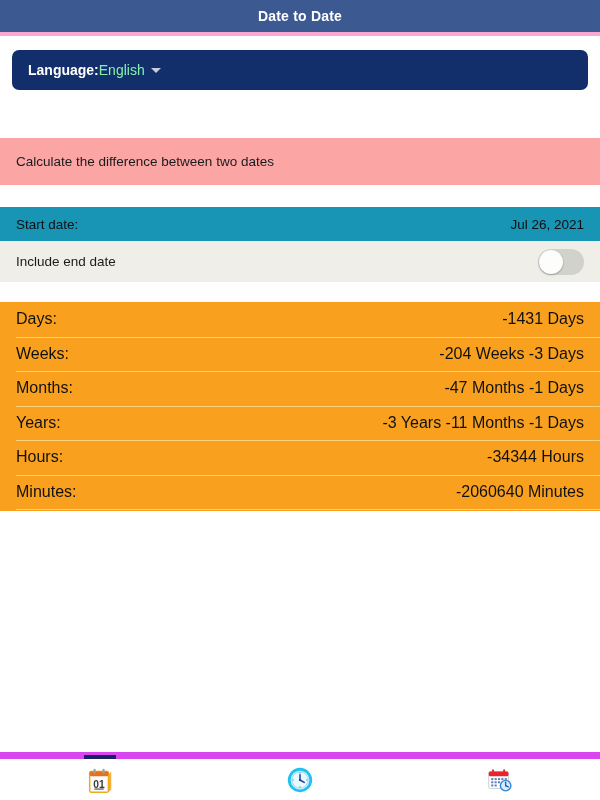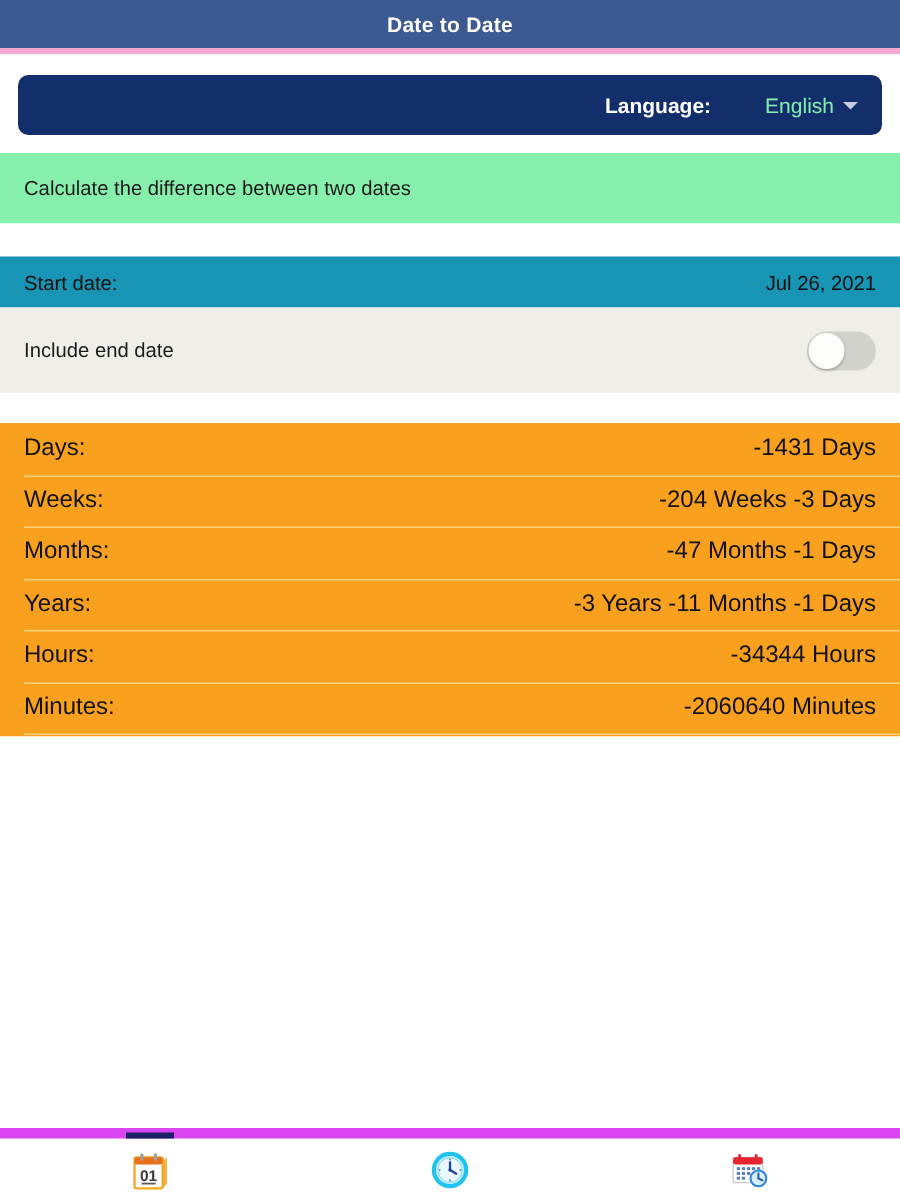--- a/index.html
+++ b/index.html
@@ -35,23 +35,22 @@
   
   .lang-wrap {
     padding:14px 12px 12px 12px;
     background:#ffffff;
     flex:0 0 auto;
   }
   .lang-card {
     background:#132f6b;
     border-radius:7px;
     height:40px;
-    display:flex; align-items:center; justify-content:flex-end;
-    padding:0 16px;
-    gap:36px;
+    display:flex; align-items:center; justify-content:flex-start;
+    padding:0 16px;
   }
   .lang-label {
     color:#ffffff;
     font-size:14px;
     font-weight:bold;
   }
   .lang-value-group {
     display:flex; align-items:center; gap:6px;
   }
   .lang-value {
@@ -60,25 +59,26 @@
   }
   .caret {
     width:0; height:0;
     border-left:5px solid transparent;
     border-right:5px solid transparent;
     border-top:5px solid #c6cede;
   }
 
   
   .desc-banner {
-    background:#86efac;
+    background:#fca5a5;
     height:47px;
     display:flex; align-items:center;
     padding:0 16px;
     flex:0 0 auto;
+    margin-top:36px;
   }
   .desc-text {
     color:#1b1b1b;
     font-size:13.5px;
   }
 
   .gap-white { background:#ffffff; flex:0 0 auto; }
 
   
   .date-section {
@@ -91,21 +91,21 @@
     padding:0 16px;
   }
   .date-label, .date-value {
     color:#101010;
     font-size:13.5px;
   }
 
   
   .include-row {
     background:#efeee9;
-    height:57px;
+    height:41px;
     display:flex; align-items:center; justify-content:space-between;
     padding:0 16px;
     flex:0 0 auto;
   }
   .include-label {
     color:#1b1b1b;
     font-size:13.5px;
   }
   .switch {
     width:46px; height:26px;

